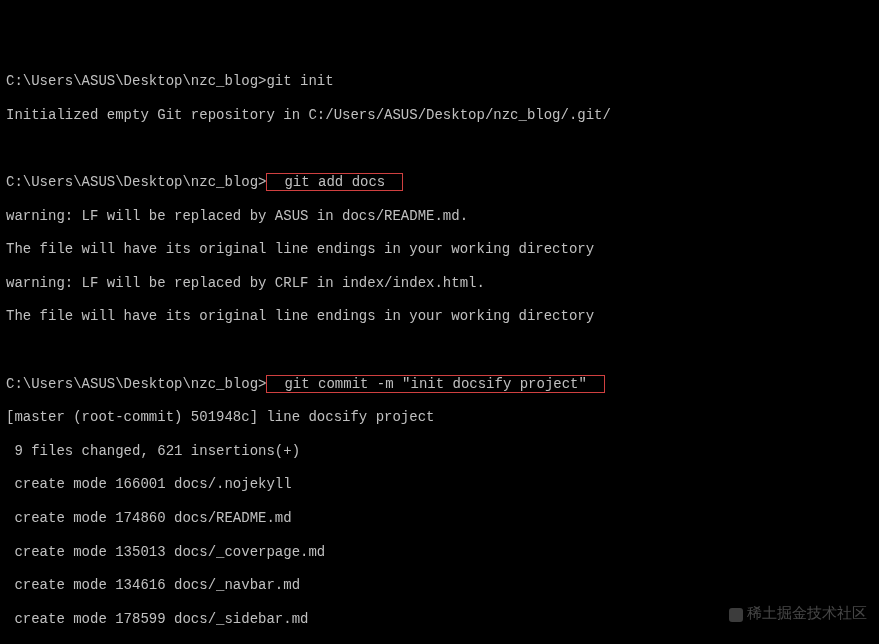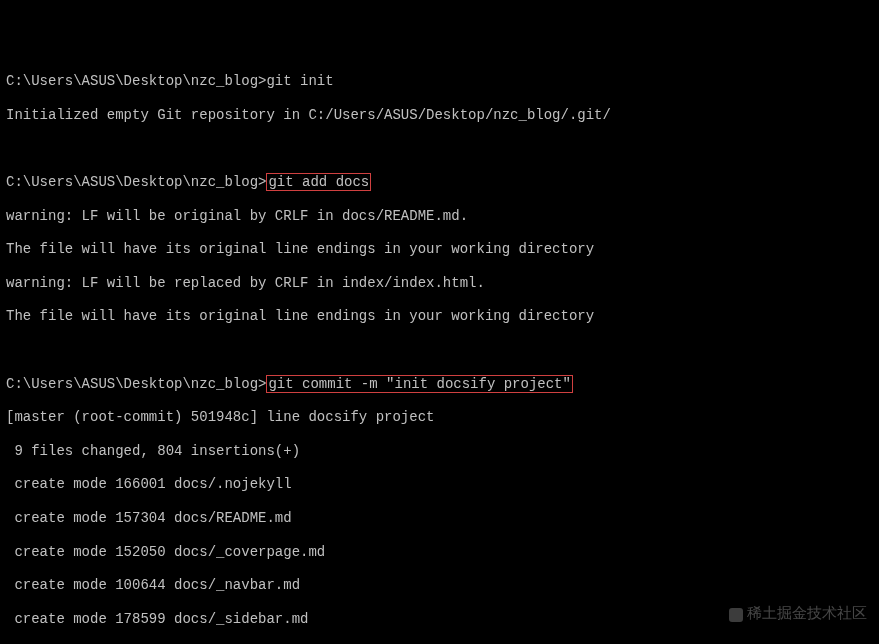--- a/index.html
+++ b/index.html
@@ -15,21 +15,21 @@
       overflow: hidden;
       position: relative;
       white-space: pre;
     }
     .line { white-space: pre; }
     .prompt { color: #c0c0c0; }
     .cmd { color: #c0c0c0; }
     .boxed {
       border: 1px solid #d04040;
       display: inline;
-      padding: 0 1px;
+      padding: 0 17px;
     }
     .watermark {
       position: absolute;
       right: 12px;
       bottom: 22px;
       color: rgba(200,200,200,0.35);
       font-size: 15px;
       font-family: Liberation Serif, serif;
     }
     .watermark-icon {
@@ -44,32 +44,32 @@
   </style>
 </head>
 <body>
 
 
 
 <div class="line"><span class="prompt">C:\Users\ASUS\Desktop\nzc_blog&gt;</span><span class="cmd">git init</span></div>
 <div class="line">Initialized empty Git repository in C:/Users/ASUS/Desktop/nzc_blog/.git/</div>
 <div class="line"> </div>
 <div class="line"><span class="prompt">C:\Users\ASUS\Desktop\nzc_blog&gt;</span><span class="boxed">git add docs</span></div>
-<div class="line">warning: LF will be original by CRLF in docs/README.md.</div>
+<div class="line">warning: LF will be replaced by ASUS in docs/README.md.</div>
 <div class="line">The file will have its original line endings in your working directory</div>
 <div class="line">warning: LF will be replaced by CRLF in index/index.html.</div>
 <div class="line">The file will have its original line endings in your working directory</div>
 <div class="line"> </div>
 <div class="line"><span class="prompt">C:\Users\ASUS\Desktop\nzc_blog&gt;</span><span class="boxed">git commit -m "init docsify project"</span></div>
 <div class="line">[master (root-commit) 501948c] line docsify project</div>
-<div class="line"> 9 files changed, 804 insertions(+)</div>
+<div class="line"> 9 files changed, 621 insertions(+)</div>
 <div class="line"> create mode 166001 docs/.nojekyll</div>
-<div class="line"> create mode 157304 docs/README.md</div>
-<div class="line"> create mode 152050 docs/_coverpage.md</div>
-<div class="line"> create mode 100644 docs/_navbar.md</div>
+<div class="line"> create mode 174860 docs/README.md</div>
+<div class="line"> create mode 135013 docs/_coverpage.md</div>
+<div class="line"> create mode 134616 docs/_navbar.md</div>
 <div class="line"> create mode 178599 docs/_sidebar.md</div>
 
 
 
 
 
 
 
 
 

